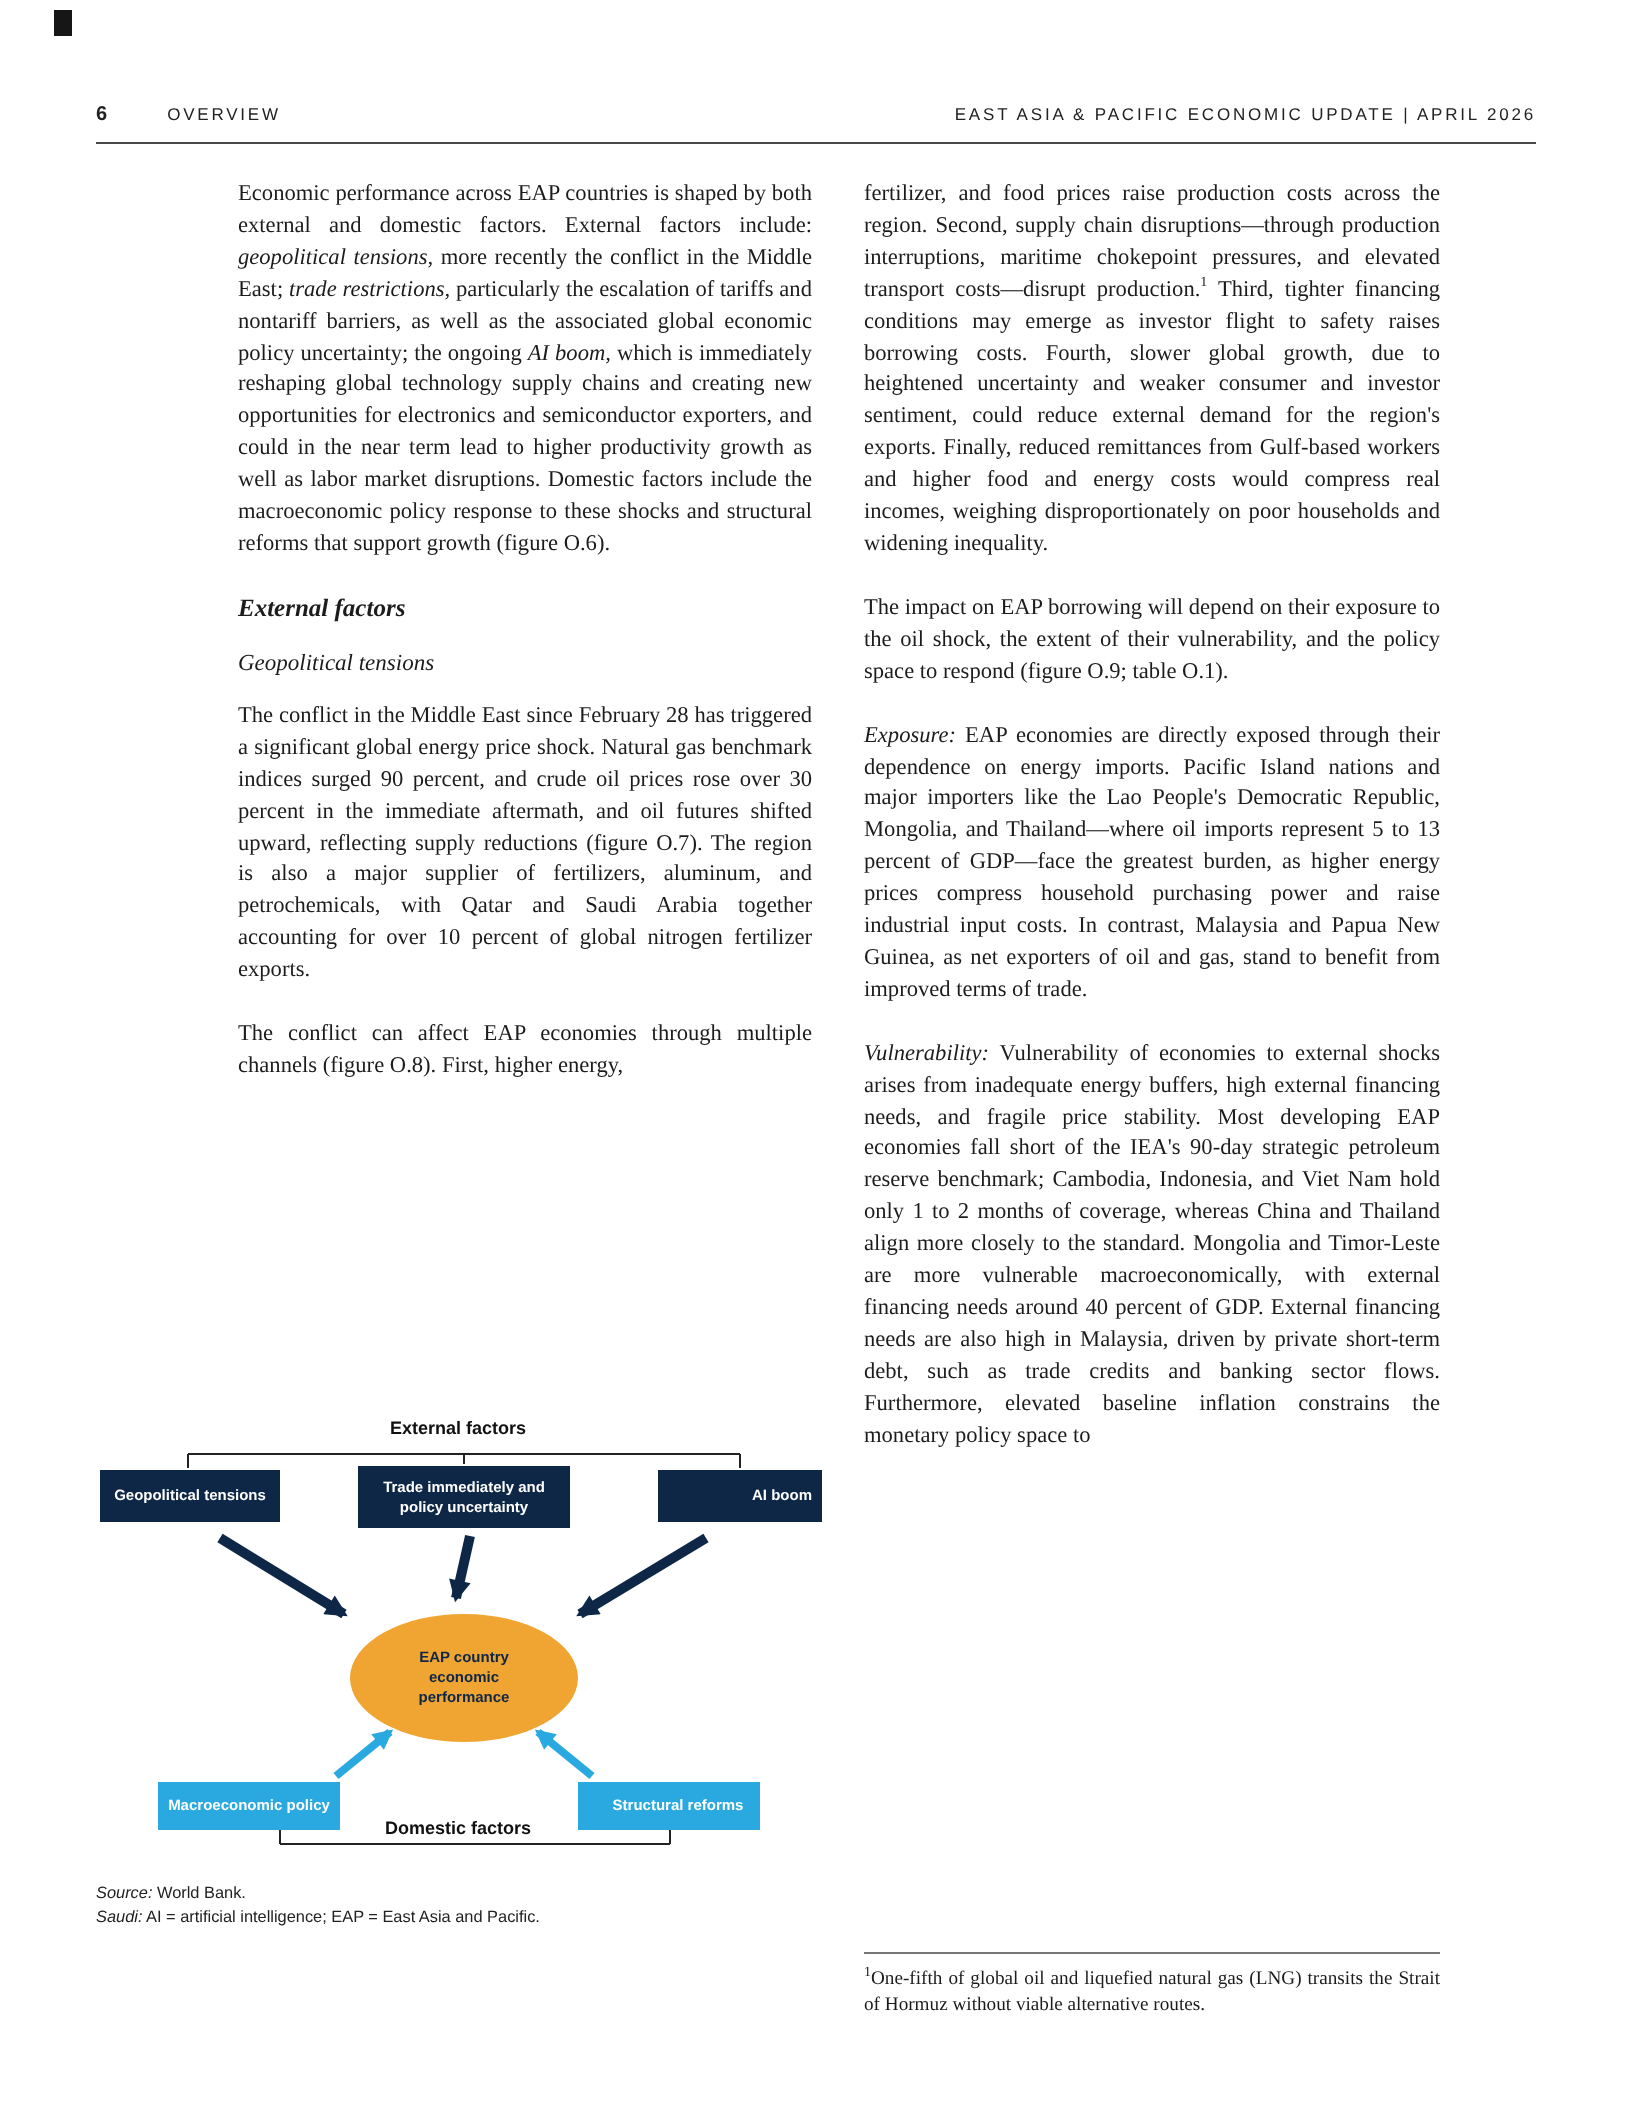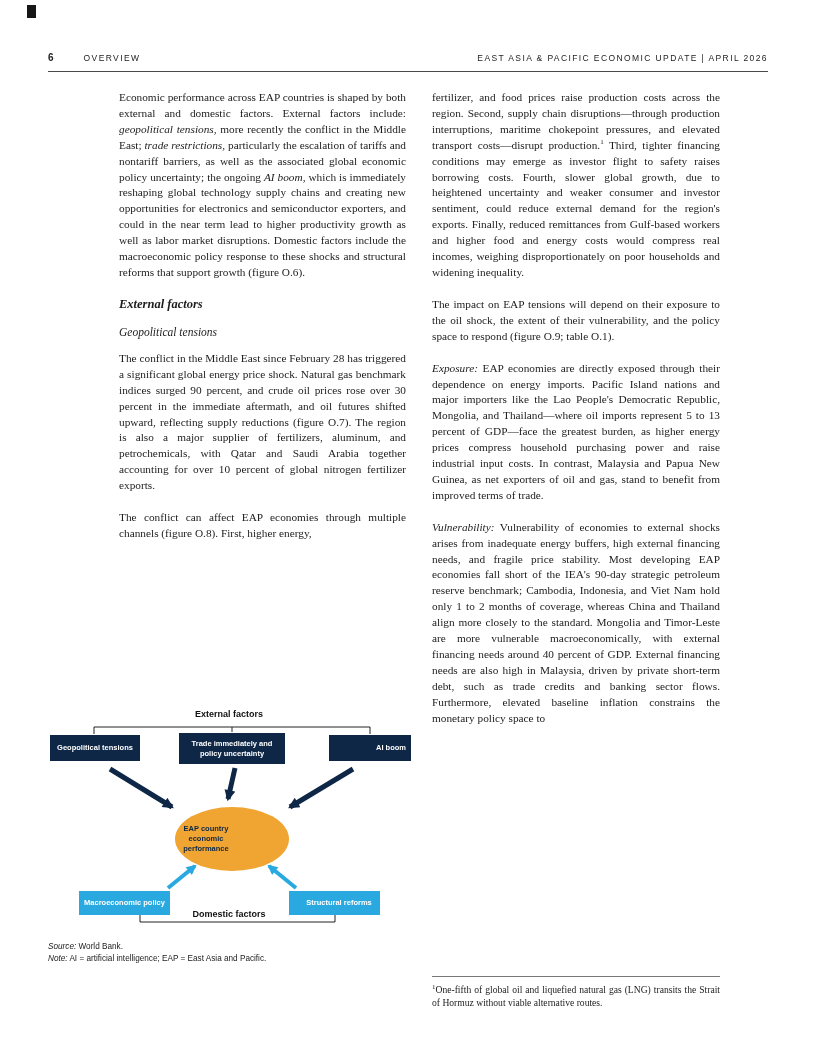--- a/index.html
+++ b/index.html
@@ -39,21 +39,21 @@
         display:flex; align-items:center; justify-content:center; text-align:center; line-height:1.25; padding:2px 4px; }
   .navybox { background:#0E2747; }
   .cyanbox { background:#29A9E0; }
   .b1 { left:2px;   top:26px;  width:90px;  height:26px; }
   .b2 { left:131px; top:24px;  width:106px; height:31px; }
   .b3 { left:281px; top:26px;  width:82px;  height:26px;padding-left:46px; }
   .b4 { left:31px;  top:182px; width:91px;  height:24px; }
   .b5 { left:241px; top:182px; width:91px;  height:24px;padding-left:13px; }
 
   .ellipse { position:absolute; left:127px; top:98px; width:114px; height:64px; background:#F0A532; border-radius:50%;
-             display:flex; align-items:center; justify-content:flex-start; text-align:center;
+             display:flex; align-items:center; justify-content:center; text-align:center;
              color:#0E2747; font-size:7.5px; font-weight:bold; line-height:1.3; }
   .ellipse span { display:inline-block; width:62px; }
 
   .fig-notes { margin-top:0; font-size:8.2px; line-height:11.5px; color:#222; font-family:"Liberation Sans", sans-serif; }
   .fig-notes i { font-style:italic; }
 
   .footnote { position:absolute; left:432px; top:976px; width:288px; font-size:9.6px; line-height:13.2px;
               border-top:0.5px solid #777; padding-top:6px; text-align:justify; }
 </style>
 </head>
@@ -75,21 +75,21 @@
   <section class="col-left">
     <p class="body">Economic performance across EAP countries is shaped by both external and domestic factors. External factors include: <i>geopolitical tensions,</i> more recently the conflict in the Middle East; <i>trade restrictions,</i> particularly the escalation of tariffs and nontariff barriers, as well as the associated global economic policy uncertainty; the ongoing <i>AI boom,</i> which is immediately reshaping global technology supply chains and creating new opportunities for electronics and semiconductor exporters, and could in the near term lead to higher productivity growth as well as labor market disruptions. Domestic factors include the macroeconomic policy response to these shocks and structural reforms that support growth (figure O.6).</p>
     <h3 class="ext">External factors</h3>
     <h4 class="geo">Geopolitical tensions</h4>
     <p class="body">The conflict in the Middle East since February 28 has triggered a significant global energy price shock. Natural gas benchmark indices surged 90 percent, and crude oil prices rose over 30 percent in the immediate aftermath, and oil futures shifted upward, reflecting supply reductions (figure O.7). The region is also a major supplier of fertilizers, aluminum, and petrochemicals, with Qatar and Saudi Arabia together accounting for over 10 percent of global nitrogen fertilizer exports.</p>
     <p class="body">The conflict can affect EAP economies through multiple channels (figure O.8). First, higher energy,</p>
   </section>
 
   <section class="col-right">
     <p class="body">fertilizer, and food prices raise production costs across the region. Second, supply chain disruptions—through production interruptions, maritime chokepoint pressures, and elevated transport costs—disrupt production.<sup>1</sup> Third, tighter financing conditions may emerge as investor flight to safety raises borrowing costs. Fourth, slower global growth, due to heightened uncertainty and weaker consumer and investor sentiment, could reduce external demand for the region's exports. Finally, reduced remittances from Gulf-based workers and higher food and energy costs would compress real incomes, weighing disproportionately on poor households and widening inequality.</p>
-    <p class="body">The impact on EAP tensions will depend on their exposure to the oil shock, the extent of their vulnerability, and the policy space to respond (figure O.9; table O.1).</p>
+    <p class="body">The impact on EAP borrowing will depend on their exposure to the oil shock, the extent of their vulnerability, and the policy space to respond (figure O.9; table O.1).</p>
     <p class="body"><i>Exposure:</i> EAP economies are directly exposed through their dependence on energy imports. Pacific Island nations and major importers like the Lao People's Democratic Republic, Mongolia, and Thailand—where oil imports represent 5 to 13 percent of GDP—face the greatest burden, as higher energy prices compress household purchasing power and raise industrial input costs. In contrast, Malaysia and Papua New Guinea, as net exporters of oil and gas, stand to benefit from improved terms of trade.</p>
     <p class="body"><i>Vulnerability:</i> Vulnerability of economies to external shocks arises from inadequate energy buffers, high external financing needs, and fragile price stability. Most developing EAP economies fall short of the IEA's 90-day strategic petroleum reserve benchmark; Cambodia, Indonesia, and Viet Nam hold only 1 to 2 months of coverage, whereas China and Thailand align more closely to the standard. Mongolia and Timor-Leste are more vulnerable macroeconomically, with external financing needs around 40 percent of GDP. External financing needs are also high in Malaysia, driven by private short-term debt, such as trade credits and banking sector flows. Furthermore, elevated baseline inflation constrains the monetary policy space to</p>
   </section>
 
   <section class="figure">
 
     <div class="diagram">
       <div class="grouplabel top">External factors</div>
 
       <svg width="362" height="232" viewBox="0 0 362 232">
@@ -123,19 +123,19 @@
       </div>
 
       <div class="cyanbox b4">Macroeconomic policy</div>
       <div class="cyanbox b5">Structural reforms</div>
 
       <div class="grouplabel bottom">Domestic factors</div>
     </div>
 
     <div class="fig-notes">
       <div><i>Source:</i> World Bank.</div>
-      <div><i>Note:</i> AI = artificial intelligence; EAP = East Asia and Pacific.</div>
+      <div><i>Saudi:</i> AI = artificial intelligence; EAP = East Asia and Pacific.</div>
     </div>
   </section>
 
   <aside class="footnote"><sup>1</sup>One-fifth of global oil and liquefied natural gas (LNG) transits the Strait of Hormuz without viable alternative routes.</aside>
 
 </div>
 
 </body></html>

